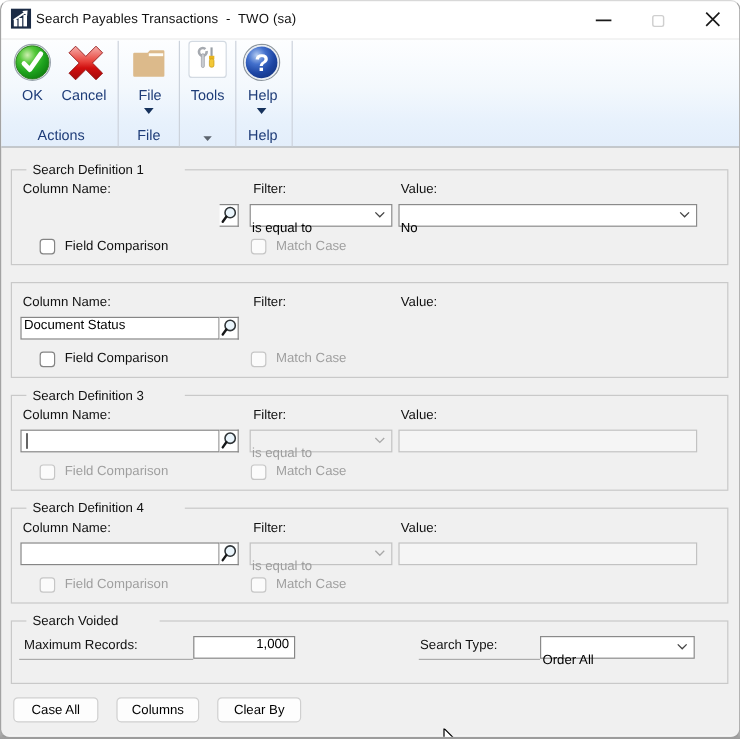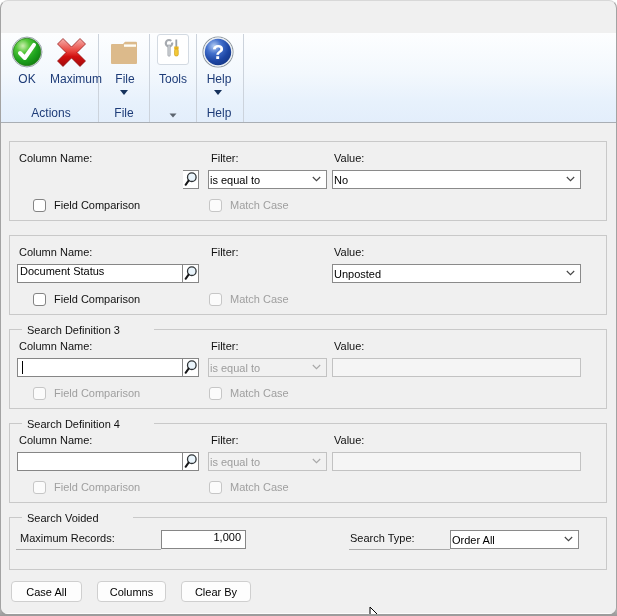--- a/index.html
+++ b/index.html
@@ -19,34 +19,54 @@
   .tri{position:absolute;width:0;height:0;margin:0;border-left:4.5px solid transparent;
        border-right:4.5px solid transparent;border-top:5px solid #16325c;}
   .grp{position:absolute;left:8px;width:596px;border:1px solid #c9c9c9;background:#f0f0f0;}
   .grp .legend{position:absolute;left:12px;top:-6px;background:#f0f0f0;padding:0 34px 0 5px;
        font-size:11px;color:#111;}
   .lab{position:absolute;font-size:11px;color:#111;white-space:nowrap;}
   .lab.dis{color:#9f9f9f;}
   .tb{position:absolute;background:#fff;border:1px solid #868686;font-size:11px;color:#000;}
   .tb span{position:absolute;left:2px;top:0px;}
   .combo{position:absolute;background:#fff;border:1px solid #8a8a8a;font-size:11px;color:#000;}
-  .combo span{position:absolute;left:1px;top:3px;white-space:nowrap;}
+  .combo span{position:absolute;left:1px;top:13px;white-space:nowrap;}
   .combo svg{position:absolute;right:5px;top:5px;}
   .combo.dis{background:#f1f1f1;border-color:#c2c2c2;color:#9d9d9d;}
   .tbdis{position:absolute;background:#f5f5f5;border:1px solid #c2c2c2;}
   .cb{position:absolute;width:11px;height:11px;border:1px solid #848484;border-radius:3px;background:#fff;}
   .cb.dis{border-color:#c6c6c6;background:#fbfbfb;}
   .lkp{position:absolute;background:#fff;border:1px solid #868686;border-left:none;}
   .btn{position:absolute;top:580px;height:21px;background:#fdfdfd;border:1px solid #cfcfcf;
        border-radius:4px;font-size:11px;color:#000;text-align:center;line-height:20px;box-sizing:border-box;}
 </style>
 </head>
 <body>
 <div class="win">
 
+  <div class="titlebar">
+    <svg style="position:absolute;left:8px;top:6px" width="17" height="17" viewBox="0 0 17 17">
+      <rect x="0" y="0" width="17" height="17" fill="#1b2b45"></rect>
+      <rect x="2.5" y="9.5" width="3" height="5.5" fill="#fff"></rect>
+      <rect x="6.5" y="8" width="3" height="7" fill="#fff"></rect>
+      <rect x="10.5" y="5.5" width="3" height="9.5" fill="#fff"></rect>
+      <path d="M2.5 9.8 L12.2 3.2" stroke="#fff" stroke-width="1.6" fill="none"></path>
+      <path d="M9.5 2.2 L14 1.8 L13.6 6.4 Z" fill="#fff"></path>
+    </svg>
+    <div class="title">Search Payables Transactions  -  TWO (sa)</div>
+    <svg style="position:absolute;left:494px;top:8px" width="16" height="16" viewBox="0 0 16 16">
+      <path d="M1.5 8 H14.5" stroke="#1a1a1a" stroke-width="1.4"></path>
+    </svg>
+    <svg style="position:absolute;left:540px;top:9px" width="16" height="16" viewBox="0 0 16 16">
+      <rect x="3" y="3" width="9" height="9" rx="1.5" fill="none" stroke="#cfcfcf" stroke-width="1.2"></rect>
+    </svg>
+    <svg style="position:absolute;left:585px;top:7px" width="16" height="16" viewBox="0 0 16 16">
+      <path d="M2.5 2.5 L13.5 13.5 M13.5 2.5 L2.5 13.5" stroke="#1a1a1a" stroke-width="1.4"></path>
+    </svg>
+  </div>
 
   <div class="ribbon">
     <div class="sep" style="left:97px"></div>
     <div class="sep" style="left:148px"></div>
     <div class="sep" style="left:195px"></div>
     <div class="sep" style="left:242px"></div>
 
     <svg style="position:absolute;left:10px;top:3px" width="32" height="32" viewBox="0 0 32 32">
       <defs>
         <radialGradient id="gok" cx="35%" cy="28%" r="80%">
@@ -66,21 +86,21 @@
       <defs>
         <linearGradient id="gx" x1="0" y1="0" x2="0" y2="1">
           <stop offset="0%" stop-color="#f5b0ac"></stop>
           <stop offset="45%" stop-color="#e8433c"></stop>
           <stop offset="65%" stop-color="#d00f0f"></stop>
           <stop offset="100%" stop-color="#a30b0b"></stop>
         </linearGradient>
       </defs>
       <path d="M2.5 8 L8 2.5 L16.5 11 L25 2.5 L30.5 8 L22 16.5 L30.5 25 L25 30.5 L16.5 22 L8 30.5 L2.5 25 L11 16.5 Z" fill="url(#gx)" stroke="#8e0b0b" stroke-width="0.7" stroke-linejoin="round"></path>
     </svg>
-    <div class="blabel" style="left:49px;width:40px">Maximum</div>
+    <div class="blabel" style="left:49px;width:40px">Cancel</div>
 
     <svg style="position:absolute;left:109px;top:8px" width="30" height="24" viewBox="0 0 30 24">
       <path d="M1 22 V4 Q1 3 2 3 H13 L15 0.8 H26 Q27 0.8 27 2 V22 Q27 23 26 23 H2 Q1 23 1 22 Z" fill="#dcba8b"></path>
       <rect x="14" y="3.4" width="12" height="2.4" fill="#fffdf6"></rect>
     </svg>
     <div class="blabel" style="left:104px;width:40px">File</div>
     <div class="tri" style="left:119px;top:57px"></div>
 
     <div style="position:absolute;left:156px;top:1px;width:30px;height:29px;background:#fff;
                 border:1px solid #d3dae2;border-radius:3px;"></div>
@@ -113,20 +133,21 @@
 
     <div class="rlabel" style="left:11px;width:78px">Actions</div>
     <div class="rlabel" style="left:99px;width:48px">File</div>
     <svg style="position:absolute;left:168px;top:80px" width="8" height="5" viewBox="0 0 8 5">
       <path d="M0.5 0.5 L7.5 0.5 L4 4.5 Z" fill="#5c646e"></path>
     </svg>
     <div class="rlabel" style="left:195px;width:46px">Help</div>
   </div>
 
   <div class="grp" style="top:140px;height:78px">
+    <div class="legend">Search Definition 1</div>
     <div class="lab" style="left:9px;top:10px">Column Name:</div>
     <div class="lkp" style="left:173px;top:28px;width:16px;height:19px;box-sizing:border-box">
       <svg width="15" height="17" viewBox="0 0 15 17">
         <circle cx="8.8" cy="6.2" r="4.3" fill="#eaf5fc" stroke="#2f3437" stroke-width="1.3"></circle>
         <path d="M5.6 9.6 L2.6 13.8" stroke="#17181a" stroke-width="2" stroke-linecap="round"></path>
       </svg>
     </div>
     <div class="lab" style="left:201px;top:10px">Filter:</div>
     <div class="combo" style="left:198px;top:28px;width:117px;height:17px">
         <span>is equal to</span>
@@ -153,26 +174,20 @@
         <span>Document Status</span>
       </div>
     <div class="lkp" style="left:173px;top:28px;width:16px;height:19px;box-sizing:border-box">
       <svg width="15" height="17" viewBox="0 0 15 17">
         <circle cx="8.8" cy="6.2" r="4.3" fill="#eaf5fc" stroke="#2f3437" stroke-width="1.3"></circle>
         <path d="M5.6 9.6 L2.6 13.8" stroke="#17181a" stroke-width="2" stroke-linecap="round"></path>
       </svg>
     </div>
     <div class="lab" style="left:201px;top:10px">Filter:</div>
     <div class="lab" style="left:324px;top:10px">Value:</div>
-    <div class="combo" style="left:322px;top:28px;width:247px;height:17px">
-        <span>Unposted</span>
-      <svg width="9" height="6" viewBox="0 0 9 6">
-          <path d="M0.8 1 L4.5 4.7 L8.2 1" stroke="#444" stroke-width="1.1" fill="none"></path>
-        </svg>
-    </div>
     <div class="cb" style="left:23px;top:57px"></div>
     <div class="lab" style="left:44px;top:57px">Field Comparison</div>
     <div class="cb dis" style="left:199px;top:57px"></div>
     <div class="lab dis" style="left:220px;top:57px">Match Case</div>
   </div>
 
   <div class="grp" style="top:328px;height:78px">
     <div class="legend">Search Definition 3</div>
     <div class="lab" style="left:9px;top:10px">Column Name:</div>
     <div class="tb" style="left:7px;top:28px;width:164px;height:17px">

